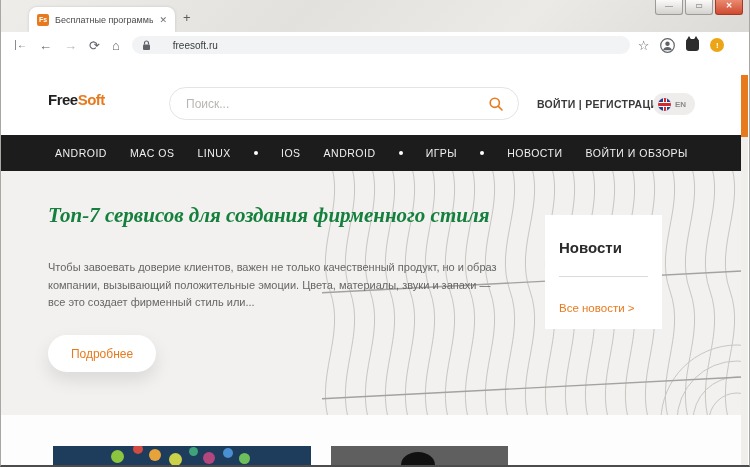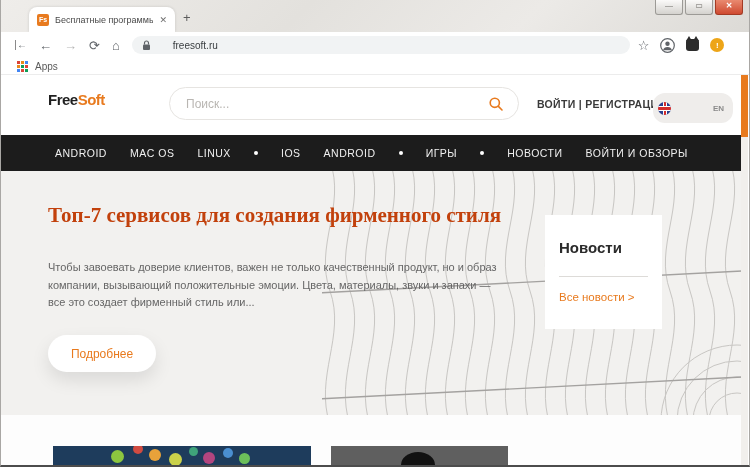--- a/index.html
+++ b/index.html
@@ -54,47 +54,47 @@
   .site-header{position:relative;height:60px;background:#fff;}
   .logo{position:absolute;left:47px;top:16px;font-size:15px;font-weight:bold;letter-spacing:-0.5px;color:#1f1f1f;}
   .logo .soft{color:#e87a1e;}
   .searchbox{position:absolute;left:168px;top:12px;width:350px;height:33px;border:1px solid #e6e4e1;border-radius:17px;
              background:#fff;display:flex;align-items:center;box-sizing:border-box;padding:0 14px;}
   .searchbox input{border:none;outline:none;flex:1;font-size:12px;color:#444;background:transparent;
                    font-family:"Liberation Sans",sans-serif;}
   .searchbox input::placeholder{color:#b9b6b2;}
   .auth{position:absolute;left:536px;top:23px;font-size:10.5px;font-weight:bold;color:#3a3a3a;letter-spacing:.3px;white-space:nowrap;}
   .auth span{cursor:pointer;}
-  .lang-pill{position:absolute;left:652px;top:18px;height:30px;padding:0 9px 0 5px;border-radius:12px;background:#efedeb;
-             display:flex;align-items:center;gap:38px;}
+  .lang-pill{position:absolute;left:652px;top:18px;height:22px;padding:0 9px 0 5px;border-radius:12px;background:#efedeb;
+             display:flex;align-items:center;}
   .flag{width:13px;height:13px;border-radius:50%;overflow:hidden;position:relative;background:#2b3f8e;flex:0 0 auto;}
   .flag:before{content:"";position:absolute;left:5.5px;top:0;width:2.5px;height:13px;background:#d22b2b;box-shadow:0 0 0 1px #fff;}
   .flag:after{content:"";position:absolute;top:5.5px;left:0;height:2.5px;width:13px;background:#d22b2b;box-shadow:0 0 0 1px #fff;}
   .lang-label{font-size:8px;color:#8a8a8a;margin-left:4px;font-weight:bold;}
 
   
   .mainnav{position:relative;height:36px;background:#1c1c1c;display:flex;align-items:center;
            justify-content:space-between;padding:0 54px;box-sizing:border-box;}
   .mainnav a{color:#f0f0f0;font-size:10.5px;letter-spacing:.5px;text-decoration:none;white-space:nowrap;cursor:pointer;}
   .navdot{width:4px;height:4px;border-radius:50%;background:#fff;flex:0 0 auto;}
 
   
   .hero{position:relative;height:244px;background:#f2f1ef;overflow:hidden;}
   .hero-pattern{position:absolute;right:0;top:0;pointer-events:none;}
   .hero-title{position:absolute;left:47px;top:32px;margin:0;font-family:"Liberation Serif",serif;
-              font-size:21px;font-weight:bold;color:#c2410c;}
+              font-size:21px;font-weight:bold;color:#15803d;font-style:italic;}
   .hero-excerpt{position:absolute;left:47px;top:88px;width:460px;margin:0;font-size:11px;line-height:1.6;color:#666;}
   .more-btn{position:absolute;left:47px;top:164px;width:108px;height:37px;border:none;border-radius:20px;background:#fff;
             color:#e87a1e;font-size:12px;font-family:"Liberation Sans",sans-serif;cursor:pointer;
             box-shadow:0 8px 18px rgba(0,0,0,.10);}
   .news-card{position:absolute;left:544px;top:44px;width:117px;height:114px;background:#fff;box-sizing:border-box;
              padding:24px 14px 0 14px;}
   .news-title{font-size:15px;font-weight:bold;color:#2b2b2b;}
   .news-divider{margin-top:20px;border-top:1px solid #dddbd8;}
-  .news-all{margin-top:14px;font-size:11.5px;color:#e87a1e;cursor:pointer;white-space:nowrap;}
+  .news-all{margin-top:25px;font-size:11.5px;color:#e87a1e;cursor:pointer;white-space:nowrap;}
 
   
   .bottomband{position:relative;height:50px;background:#fdfdfd;}
   .thumb{position:absolute;top:31px;height:19px;overflow:hidden;}
   .thumb-map{left:52px;width:258px;background:#1e3c5c;}
   .thumb-map i{position:absolute;border-radius:50%;}
   .thumb-dark{left:330px;width:177px;background:#5f5f5f;}
   .thumb-dark i{position:absolute;left:70px;top:6px;width:34px;height:26px;border-radius:50%;background:#111;}
 
   
@@ -144,34 +144,20 @@
       <svg width="15" height="15" viewBox="0 0 15 15">
         <circle cx="7.5" cy="7.5" r="6.8" fill="none" stroke="#5f6368" stroke-width="1.2"></circle>
         <circle cx="7.5" cy="5.8" r="2.2" fill="#5f6368"></circle>
         <path d="M3 12.2 a4.8 4.8 0 0 1 9 0" fill="#5f6368"></path>
       </svg>
       <span class="ext-dark"></span>
       <span class="ext-orange">!</span>
     </div>
   </div>
 
-  <div class="bookmarks">
-    <span class="apps-grid">
-      <i style="background:#db4437"></i>
-        <i style="background:#e8891d"></i>
-        <i style="background:#4285f4"></i>
-      <i style="background:#e8891d"></i>
-        <i style="background:#0f9d58"></i>
-        <i style="background:#db4437"></i>
-      <i style="background:#4285f4"></i>
-        <i style="background:#db4437"></i>
-        <i style="background:#0f9d58"></i>
-    </span>
-    <span class="apps-label">Apps</span>
-  </div>
 
   <div class="page">
 
     <div class="site-header">
       <div class="logo"><span>Free</span><span class="soft">Soft</span></div>
       <div class="searchbox">
         <input type="text" placeholder="Поиск..." style="">
         <svg width="16" height="16" viewBox="0 0 16 16">
           <circle cx="6.8" cy="6.8" r="4.6" fill="none" stroke="#e87a1e" stroke-width="1.6"></circle>
           <line x1="10.4" y1="10.4" x2="14" y2="14" stroke="#e87a1e" stroke-width="1.6" stroke-linecap="round"></line>

